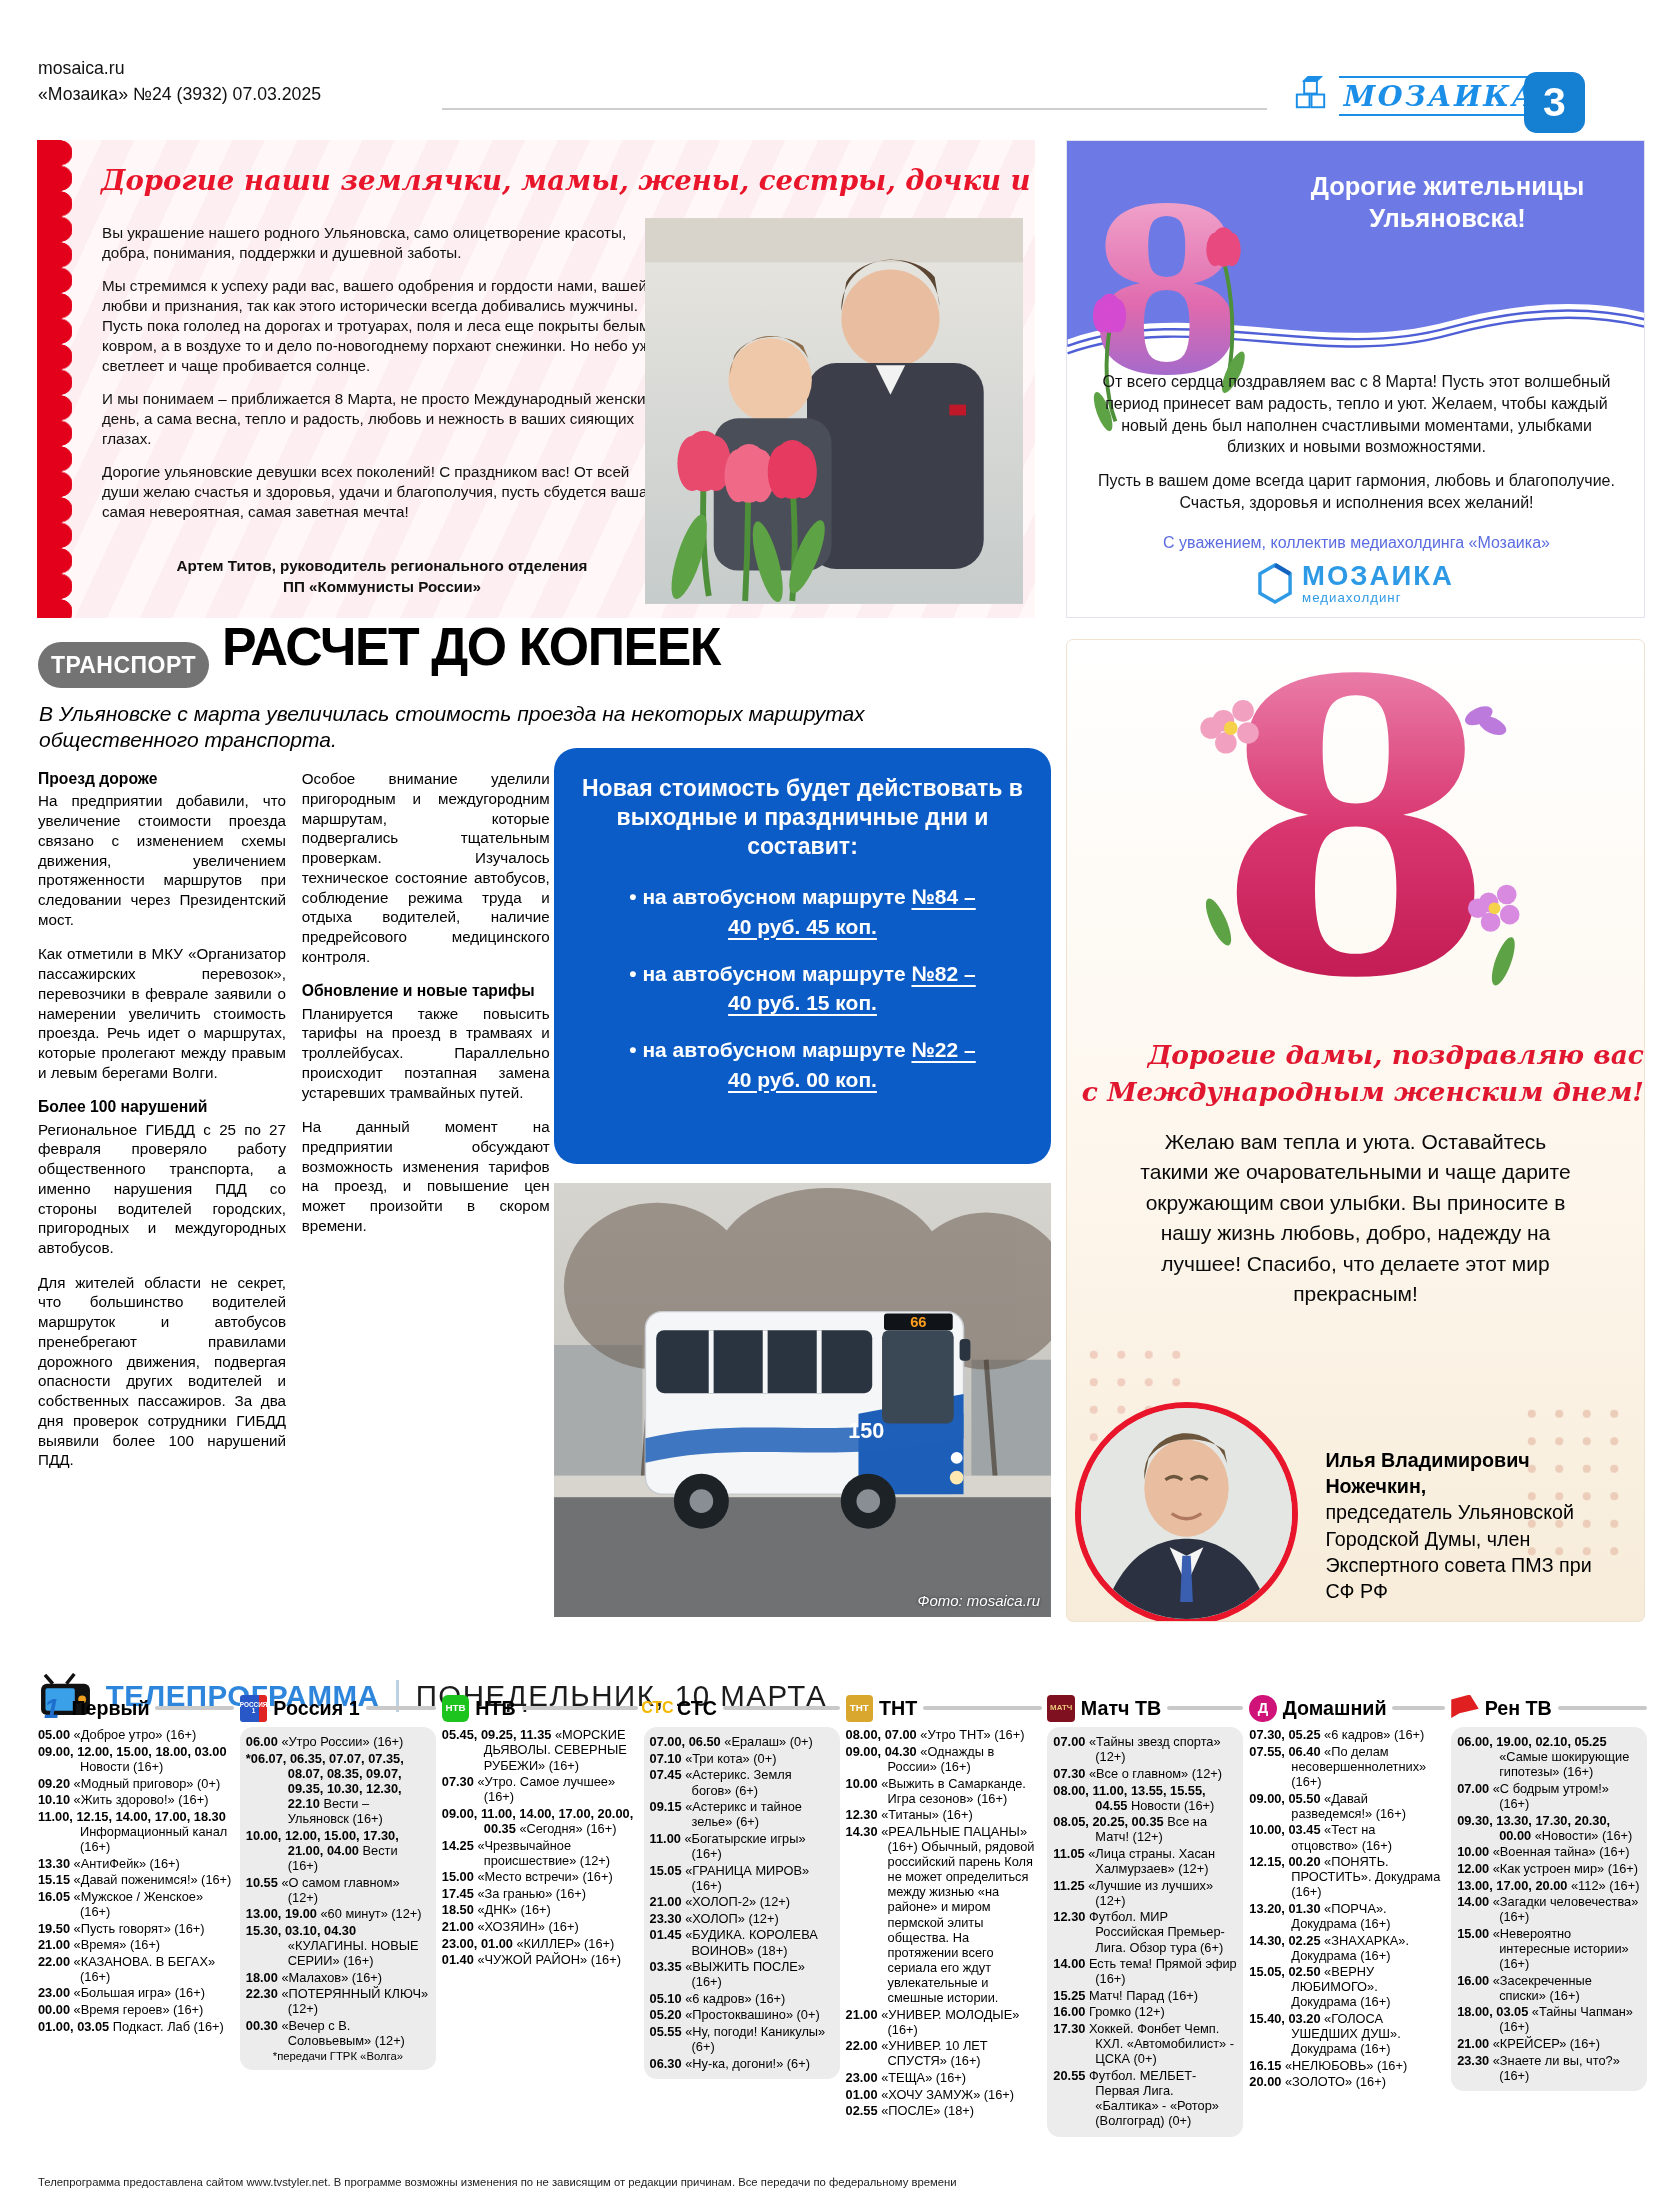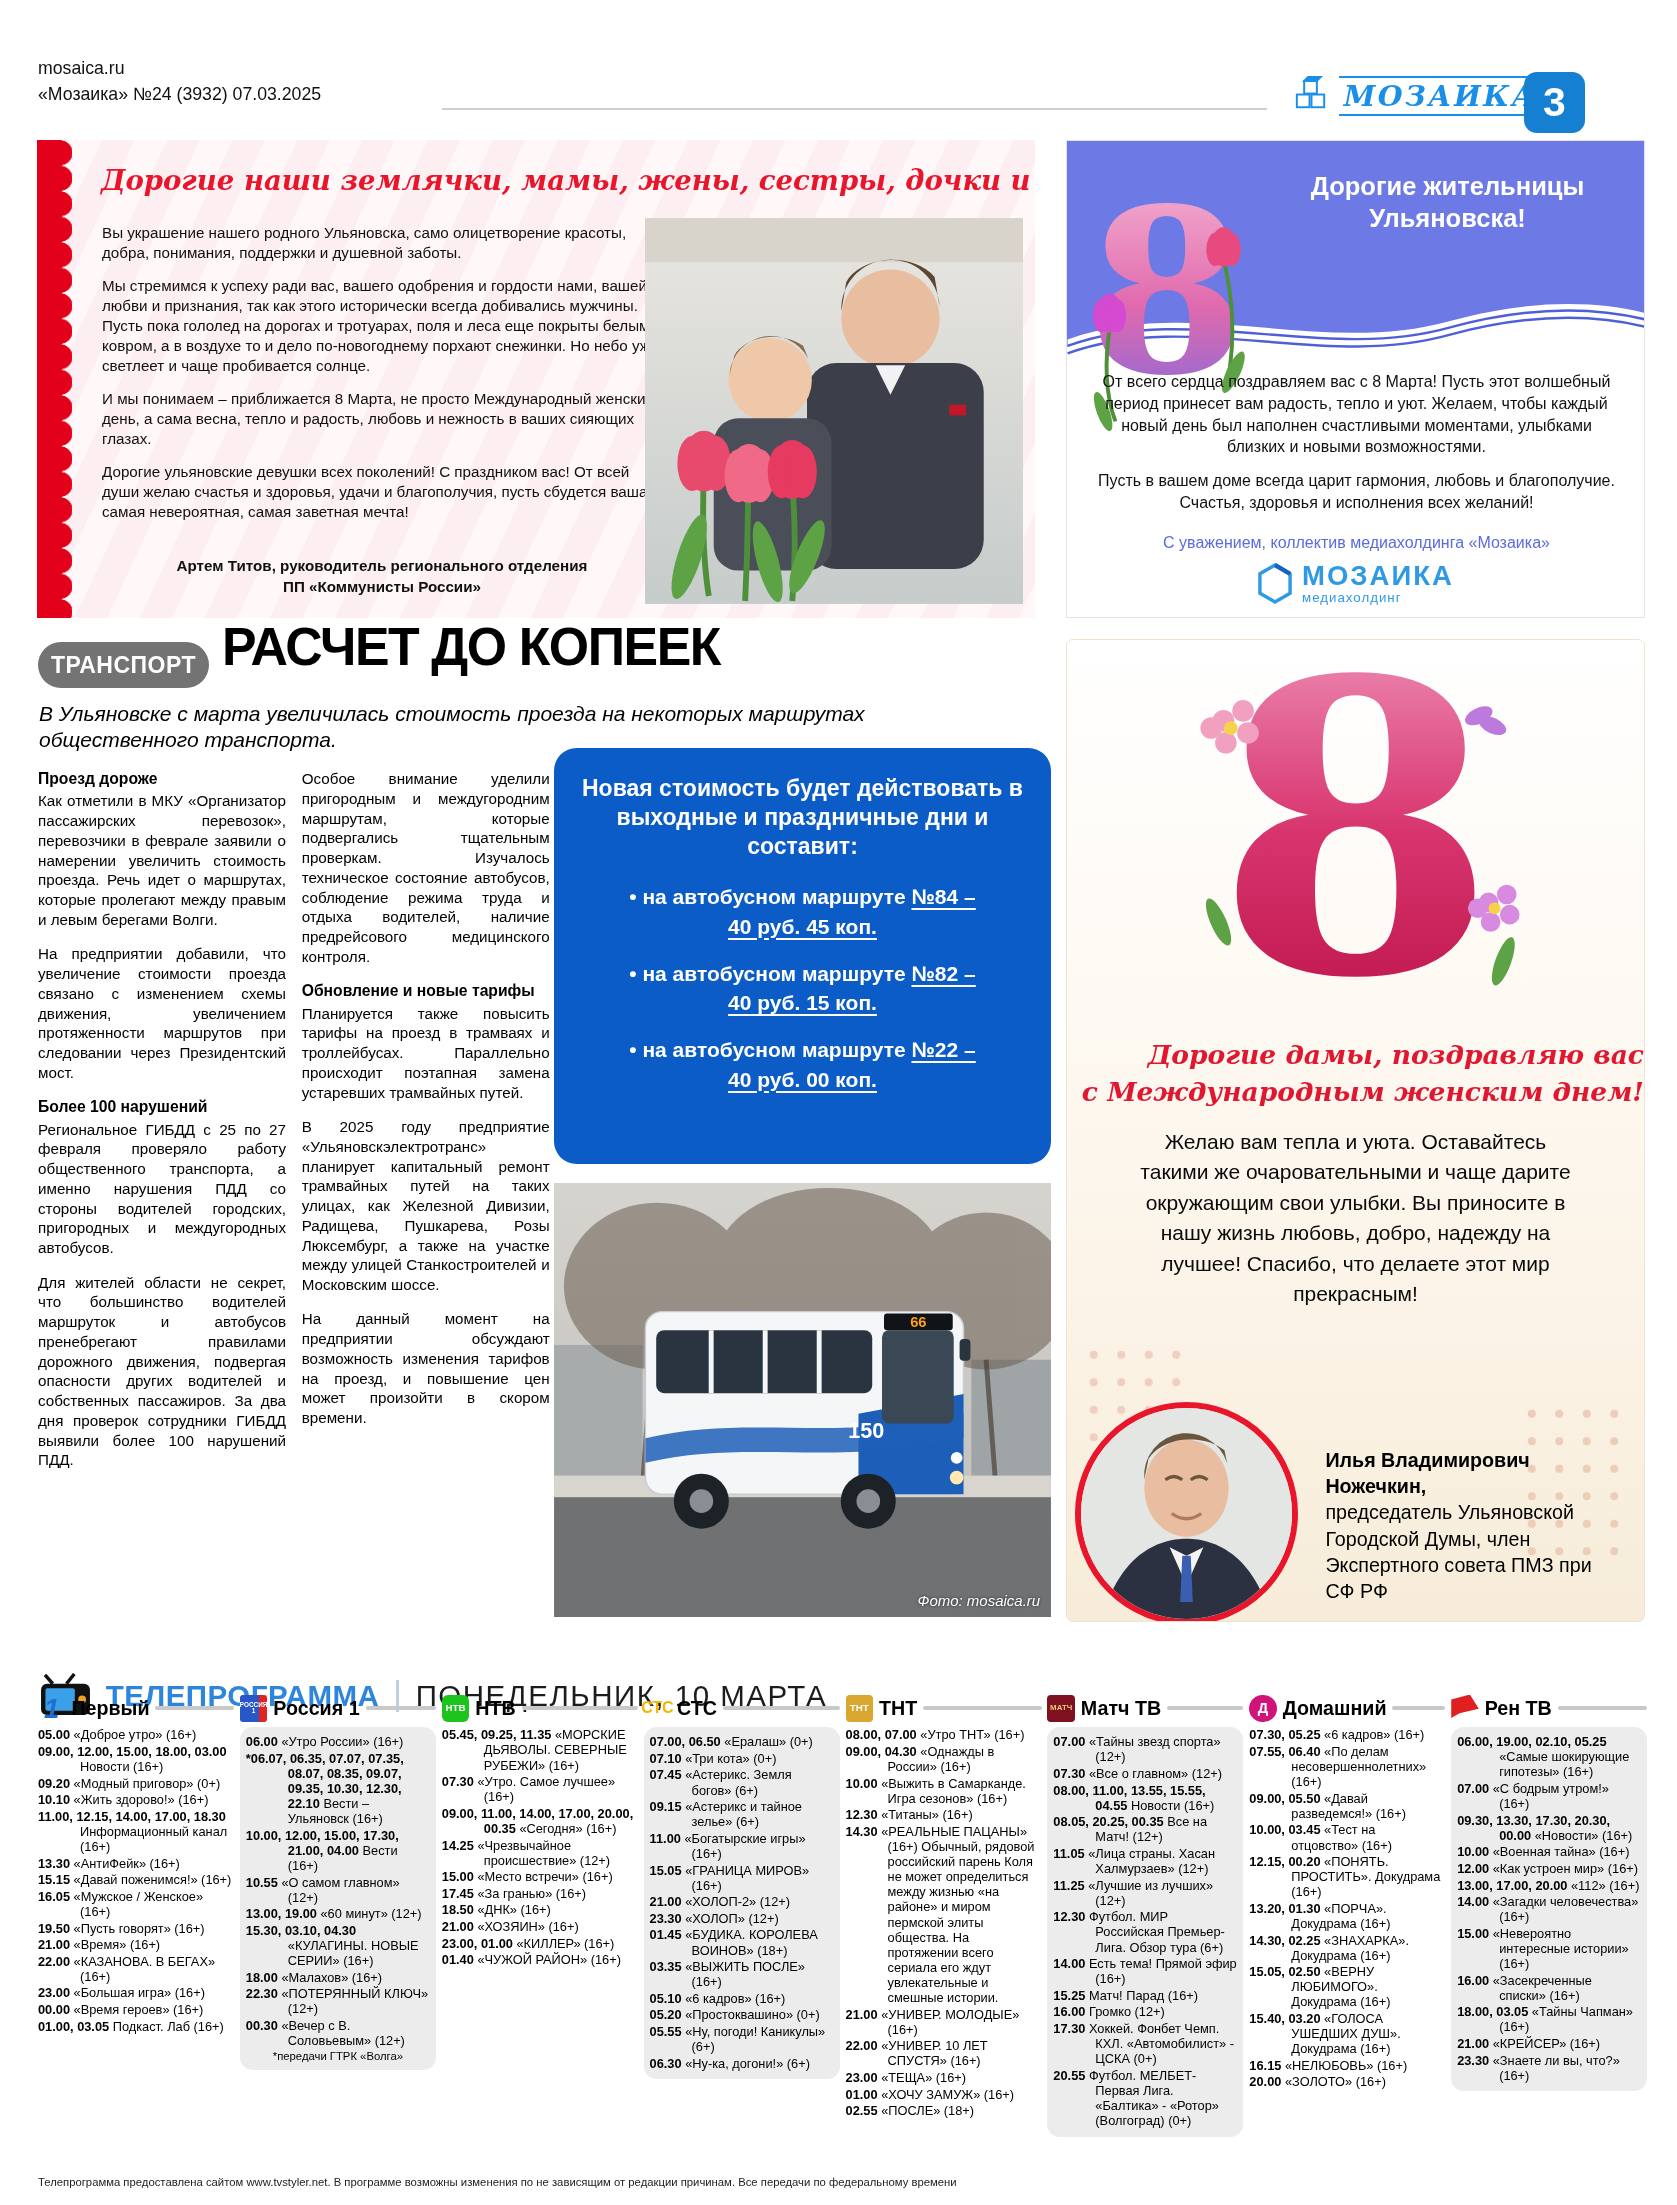--- a/index.html
+++ b/index.html
@@ -253,31 +253,30 @@
     </div>
   </div>
 </div>
 
 <div class="tag-pill">ТРАНСПОРТ</div>
 <div class="headline">РАСЧЕТ ДО КОПЕЕК</div>
 <div class="lead">В Ульяновске с марта увеличилась стоимость проезда на некоторых маршрутах общественного транспорта.</div>
 <div class="cols">
   <div class="col">
       <h4 class="ah">Проезд дороже</h4>
+      <div class="ap">На предприятии добавили, что увеличение стоимости проезда связано с изменением схемы движения, увеличением протяженности маршрутов при следовании через Президентский мост.</div>
       <div class="ap">Как отметили в МКУ «Организатор пассажирских перевозок», перевозчики в феврале заявили о намерении увеличить стоимость проезда. Речь идет о маршрутах, которые пролегают между правым и левым берегами Волги.</div>
-      <div class="ap">На предприятии добавили, что увеличение стоимости проезда связано с изменением схемы движения, увеличением протяженности маршрутов при следовании через Президентский мост.</div>
       <h4 class="ah">Более 100 нарушений</h4>
       <div class="ap">Региональное ГИБДД с 25 по 27 февраля проверяло работу общественного транспорта, а именно нарушения ПДД со стороны водителей городских, пригородных и междугородных автобусов.</div>
       <div class="ap">Для жителей области не секрет, что большинство водителей маршруток и автобусов пренебрегают правилами дорожного движения, подвергая опасности других водителей и собственных пассажиров. За два дня проверок сотрудники ГИБДД выявили более 100 нарушений ПДД.</div>
     </div>
   <div class="col">
       <div class="ap">Особое внимание уделили пригородным и междугородним маршрутам, которые подвергались тщательным проверкам. Изучалось техническое состояние автобусов, соблюдение режима труда и отдыха водителей, наличие предрейсового медицинского контроля.</div>
       <h4 class="ah">Обновление и новые тарифы</h4>
       <div class="ap">Планируется также повысить тарифы на проезд в трамваях и троллейбусах. Параллельно происходит поэтапная замена устаревших трамвайных путей.</div>
-      <div class="ap">В 2025 году предприятие «Ульяновскэлектротранс» планирует капитальный ремонт трамвайных путей на таких улицах, как Железной Дивизии, Радищева, Пушкарева, Розы Люксембург, а также на участке между улицей Станкостроителей и Московским шоссе.</div>
       <div class="ap">На данный момент на предприятии обсуждают возможность изменения тарифов на проезд, и повышение цен может произойти в скором времени.</div>
     </div>
 </div>
 
 <div class="infobox">
   <div class="ib-title">Новая стоимость будет действовать в выходные и праздничные дни и составит:</div>
   <div>
       <div class="ib-item">• на автобусном маршруте <u>№84 –</u><br><u>40 руб. 45 коп.</u></div>
       <div class="ib-item">• на автобусном маршруте <u>№82 –</u><br><u>40 руб. 15 коп.</u></div>
       <div class="ib-item">• на автобусном маршруте <u>№22 –</u><br><u>40 руб. 00 коп.</u></div>

